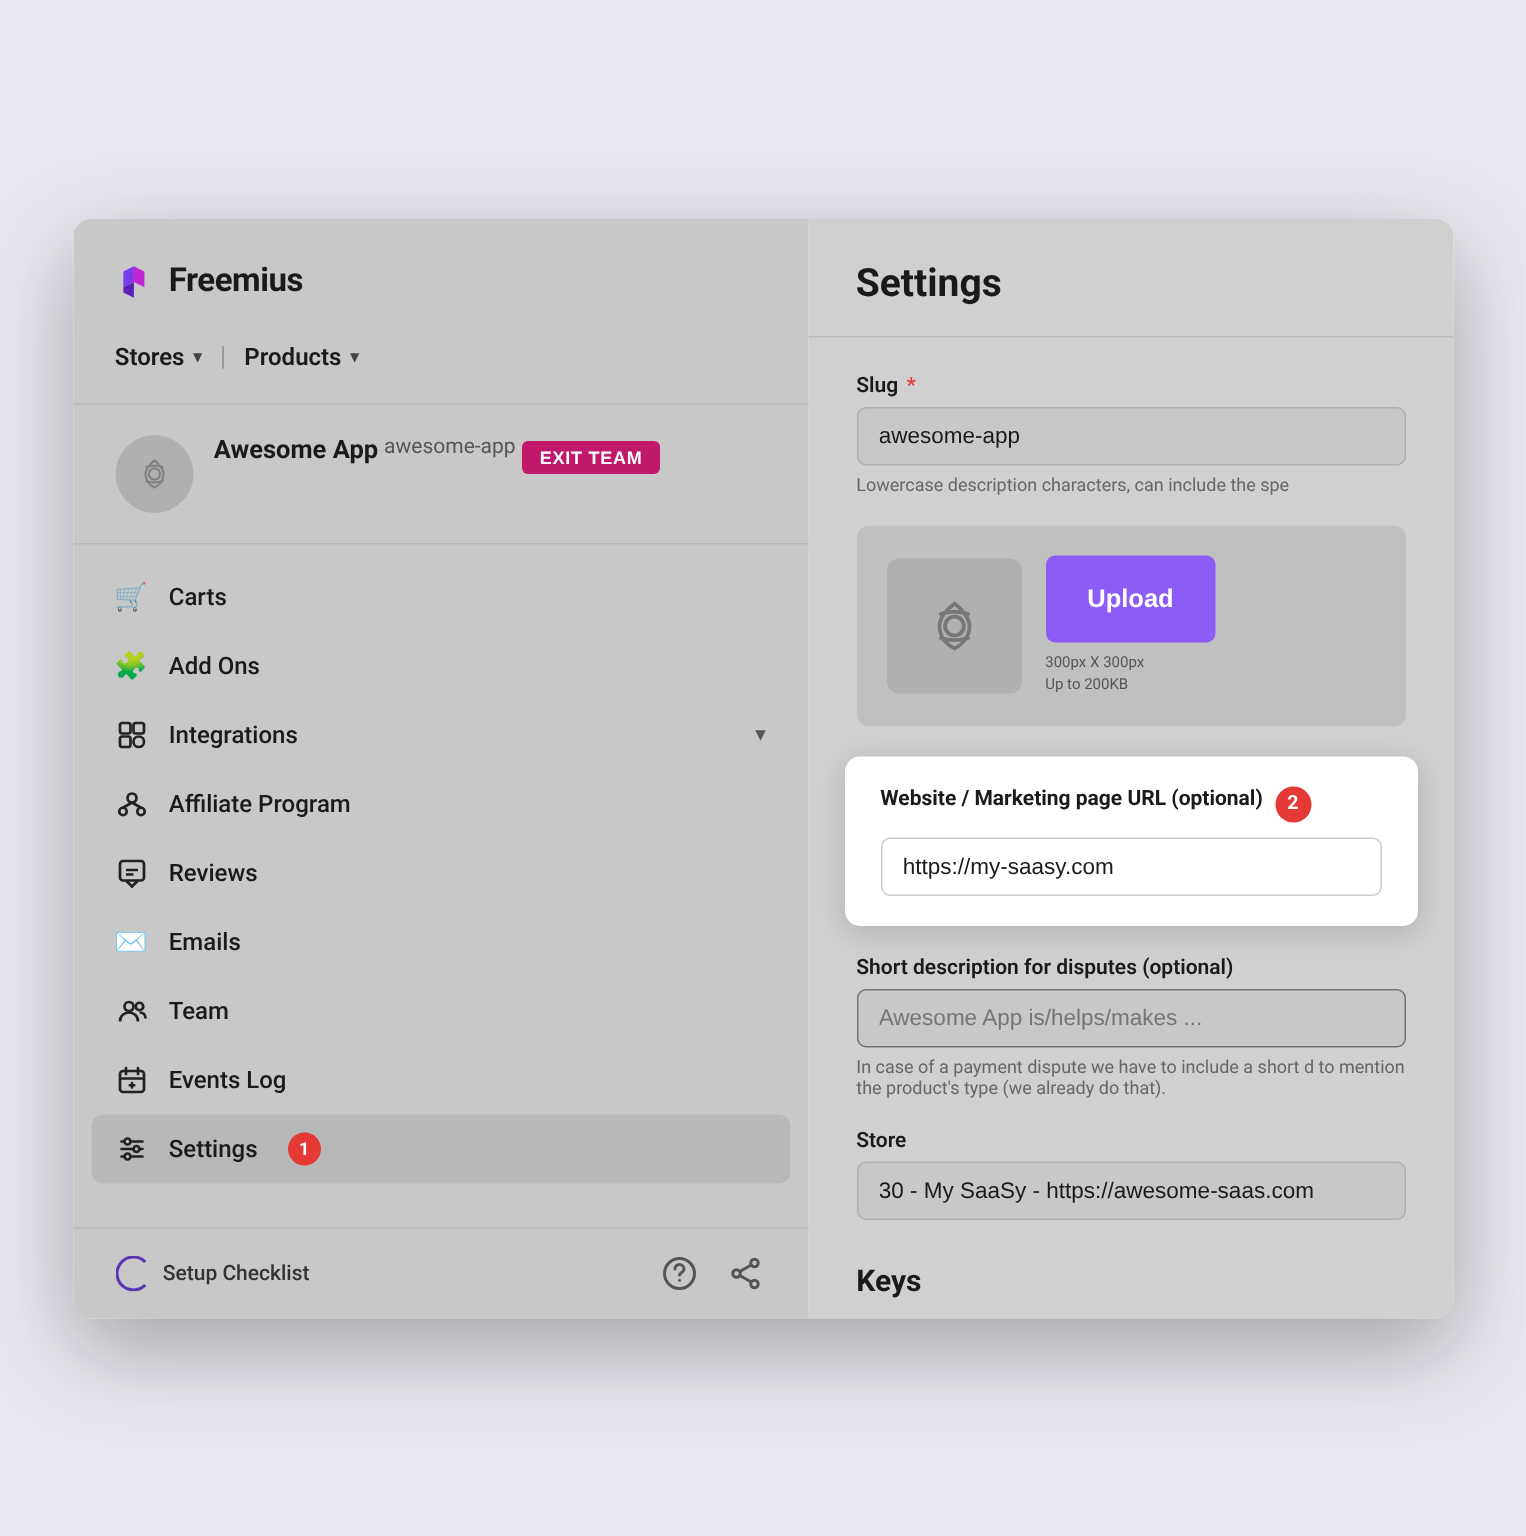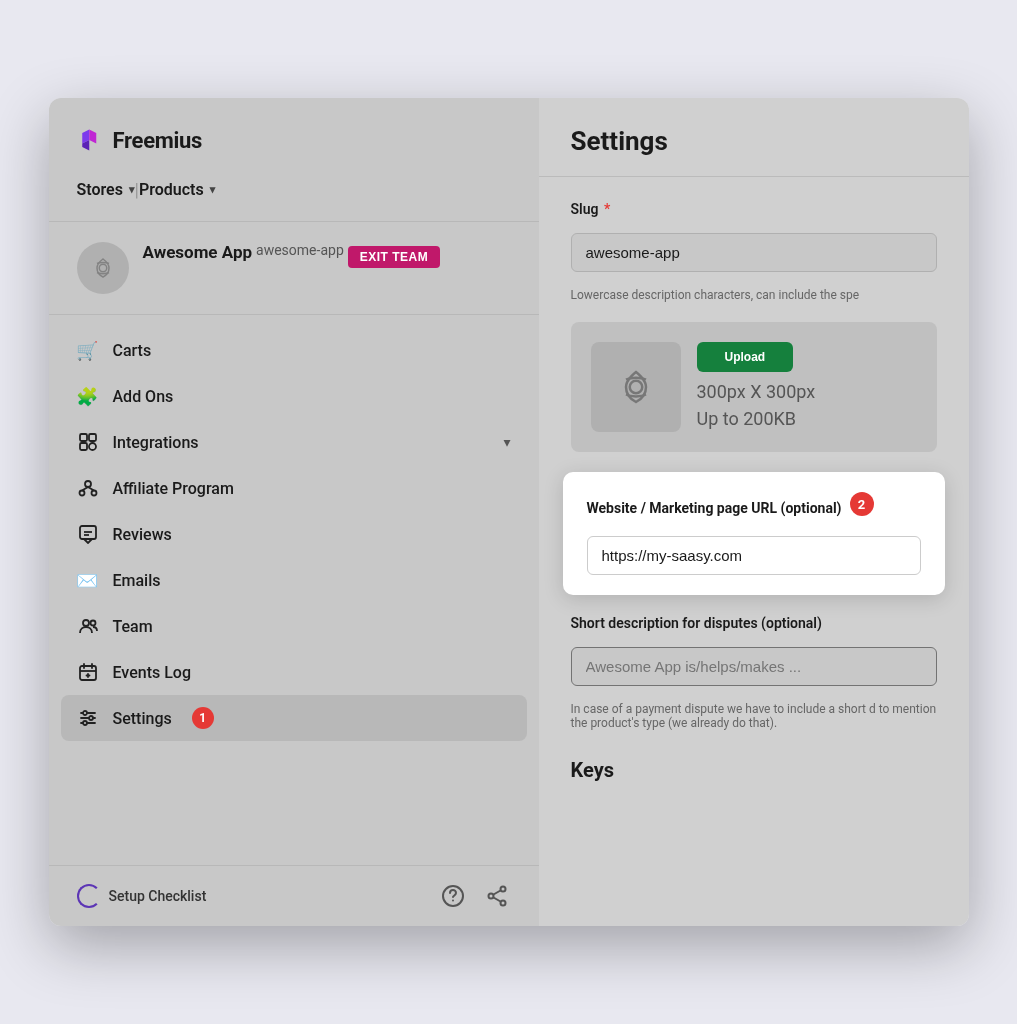--- a/index.html
+++ b/index.html
@@ -11,21 +11,21 @@
       height: 1024px;
       overflow: hidden;
       display: flex;
       align-items: center;
       justify-content: center;
     }
 
     .app-window {
       display: flex;
       width: 920px;
-      height: 828px;
+      height: 733px;
       border-radius: 12px;
       overflow: hidden;
       box-shadow: 0 20px 60px rgba(0,0,0,0.3);
     }
 
     
     .sidebar {
       width: 490px;
       background: #c8c8c8;
       display: flex;
@@ -47,20 +47,21 @@
 
     .logo-text {
       font-size: 22px;
       font-weight: 700;
       color: #1a1a1a;
       letter-spacing: -0.3px;
     }
 
     .nav-top {
       display: flex;
+      gap: 12px;
       align-items: center;
     }
 
     .nav-dropdown {
       display: flex;
       align-items: center;
       gap: 6px;
       font-size: 16px;
       font-weight: 600;
       color: #1a1a1a;
@@ -259,21 +260,21 @@
       overflow-y: auto;
       padding: 24px 32px;
       display: flex;
       flex-direction: column;
       gap: 20px;
     }
 
     .form-group {
       display: flex;
       flex-direction: column;
-      gap: 16px;
+      gap: 6px;
     }
 
     .form-label {
       font-size: 14px;
       font-weight: 600;
       color: #1a1a1a;
     }
 
     .form-label .required {
       color: #e53935;
@@ -319,52 +320,52 @@
       justify-content: center;
     }
 
     .upload-section {
       display: flex;
       flex-direction: column;
       gap: 6px;
     }
 
     .upload-btn {
-      background: #15803d;
+      background: #8b5cf6;
       color: white;
       border: none;
       border-radius: 6px;
-      padding: 8px 28px;
-      font-size: 12px;
+      padding: 19px 28px;
+      font-size: 17px;
       font-weight: 600;
       cursor: pointer;
       width: fit-content;
     }
 
     .upload-info {
-      font-size: 18px;
+      font-size: 10px;
       color: #555;
       line-height: 1.5;
     }
 
     
     .url-field-container {
       background: white;
       border-radius: 10px;
       padding: 20px 24px;
       box-shadow: 0 4px 20px rgba(0,0,0,0.15);
       position: relative;
       margin: 0 -8px;
     }
 
     .url-label-row {
       display: flex;
-      align-items: flex-end;
+      align-items: flex-start;
       gap: 8px;
-      margin-bottom: 20px;
+      margin-bottom: 10px;
     }
 
     .url-label {
       font-size: 14px;
       font-weight: 700;
       color: #1a1a1a;
     }
 
     .badge-circle {
       width: 24px;
@@ -629,17 +630,21 @@
         </div>
         <input class="url-input" type="text" value="https://my-saasy.com" style="">
       </div>
 
       <div class="form-group">
         <label class="form-label">Short description for disputes (optional)</label>
         <input class="disputes-input" type="text" placeholder="Awesome App is/helps/makes ..." style="">
         <span class="form-hint">In case of a payment dispute we have to include a short d to mention the product's type (we already do that).</span>
       </div>
 
+      <div class="form-group">
+        <label class="form-label">Store</label>
+        <select class="store-select"><option>30 - My SaaSy - https://awesome-saas.com</option></select>
+      </div>
 
       <div class="section-title">Keys</div>
     </div>
   </div>
 </div>
 
 </body></html>

